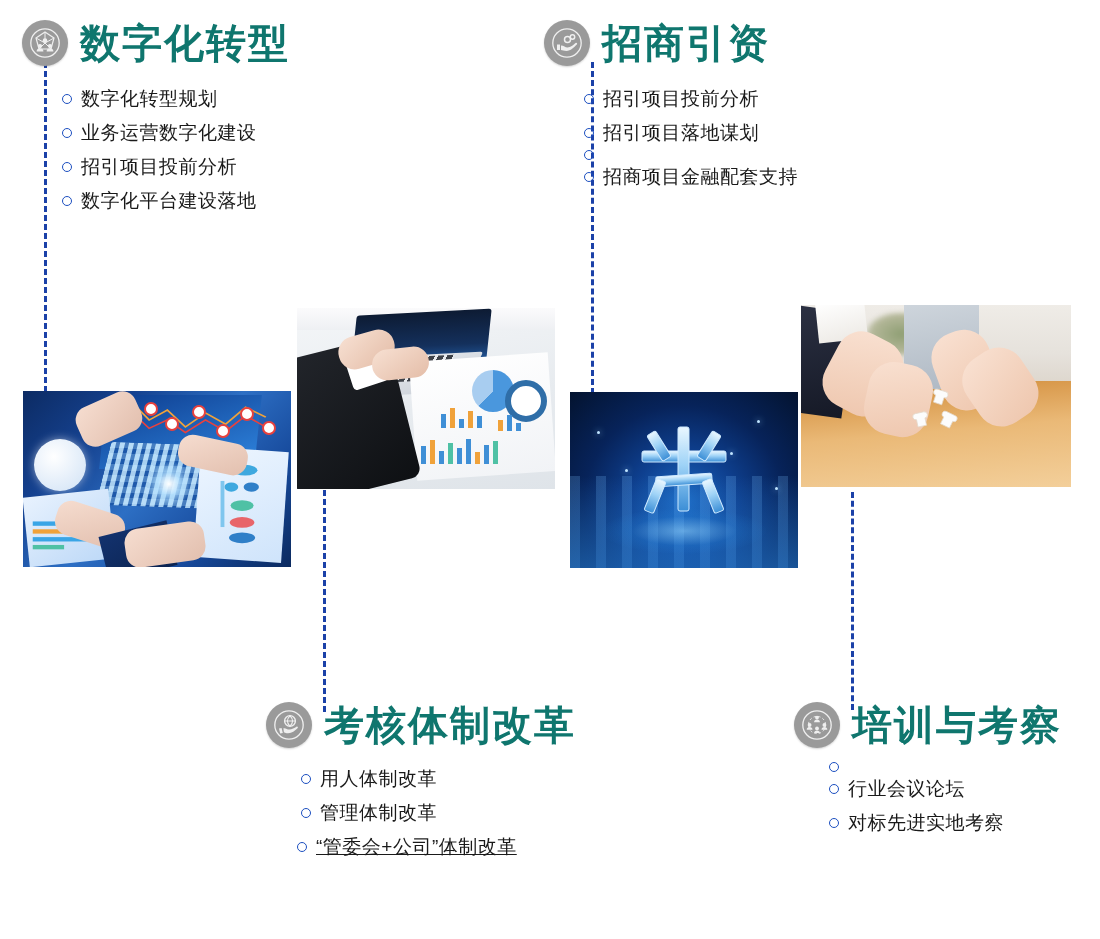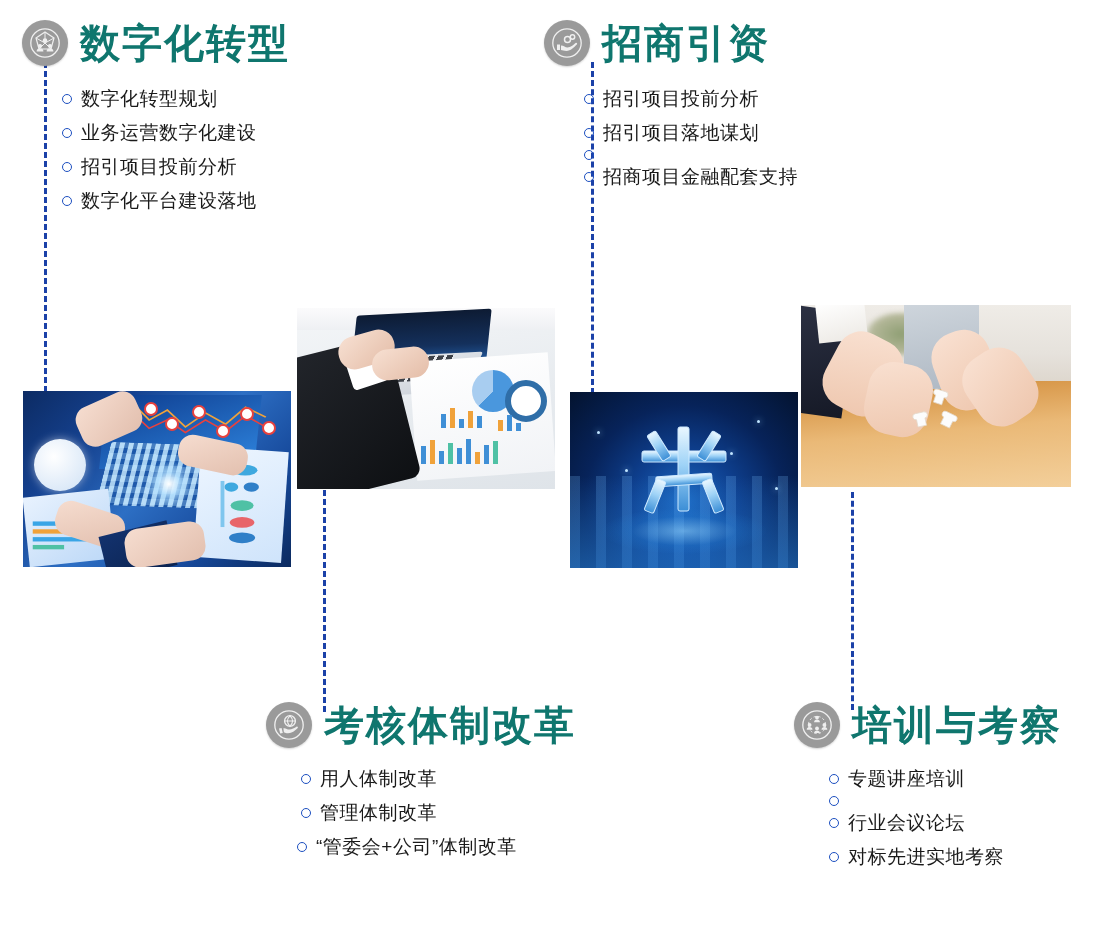--- a/index.html
+++ b/index.html
@@ -347,21 +347,21 @@
   </div>
   <ul class="sec-list" style="margin-top:12px; margin-left:35px;">
     <li>
       <span class="bullet"></span>
       <span>用人体制改革</span>
     </li>
     <li>
       <span class="bullet"></span>
       <span>管理体制改革</span>
     </li>
-    <li style="margin-left:-4px;">
+    <li style="margin-left:-4px;text-decoration:underline;">
       <span class="bullet"></span>
       <span>“管委会+公司”体制改革</span>
     </li>
   </ul>
 </div>
 
 <div class="section" style="left:794px; top:700px;">
   <div class="sec-head">
     <span class="sec-icon">
       <svg width="32" height="32" viewBox="0 0 32 32">
@@ -375,24 +375,20 @@
           <circle cx="23.4" cy="16" r="1.9"></circle>
             <path d="M20.5 20.7c0-1.7 1.3-2.7 2.9-2.7s2.9 1 2.9 2.7z"></path>
           <circle cx="16" cy="19.4" r="1.9"></circle>
             <path d="M13.1 24.1c0-1.7 1.3-2.7 2.9-2.7s2.9 1 2.9 2.7z"></path>
         </g>
       </svg>
     </span>
     <span class="sec-title">培训与考察</span>
   </div>
   <ul class="sec-list" style="margin-top:12px; margin-left:35px;">
-    <li>
-      <span class="bullet"></span>
-      <span>专题讲座培训</span>
-    </li>
     <li>
       <span class="bullet"></span>
     </li>
     <li>
       <span class="bullet"></span>
       <span>行业会议论坛</span>
     </li>
     <li>
       <span class="bullet"></span>
       <span>对标先进实地考察</span>

